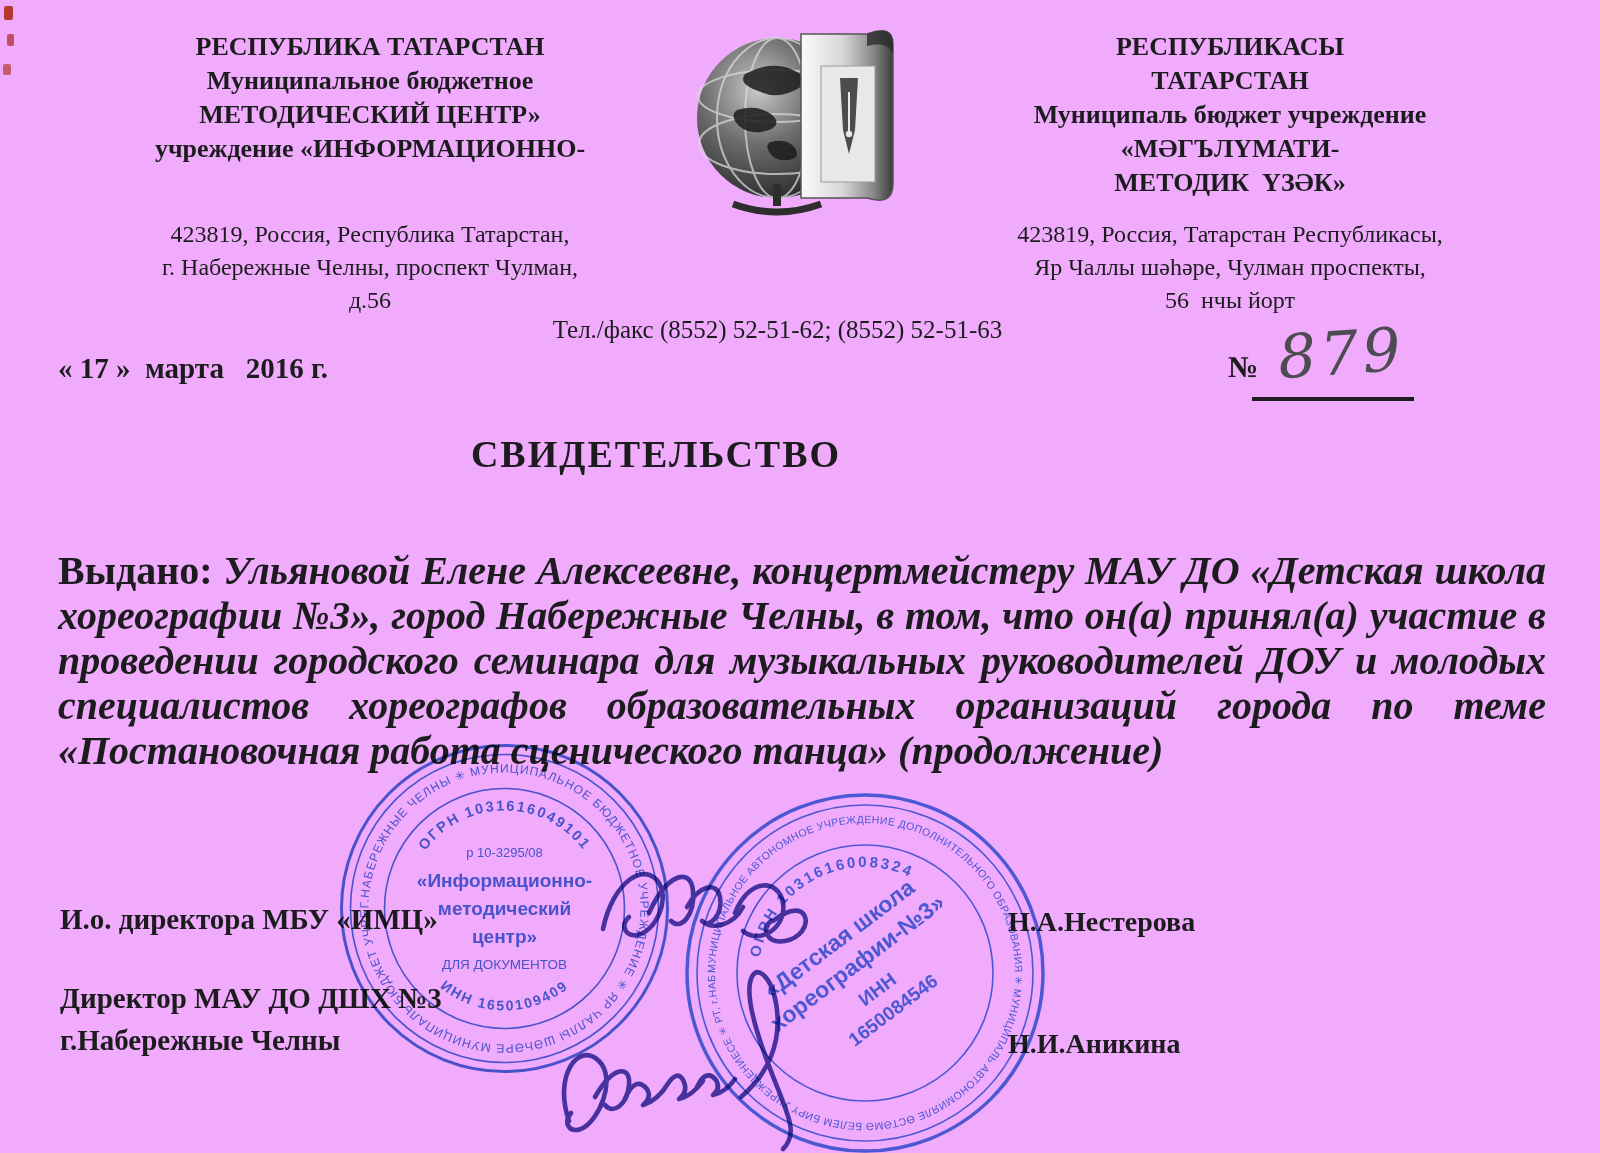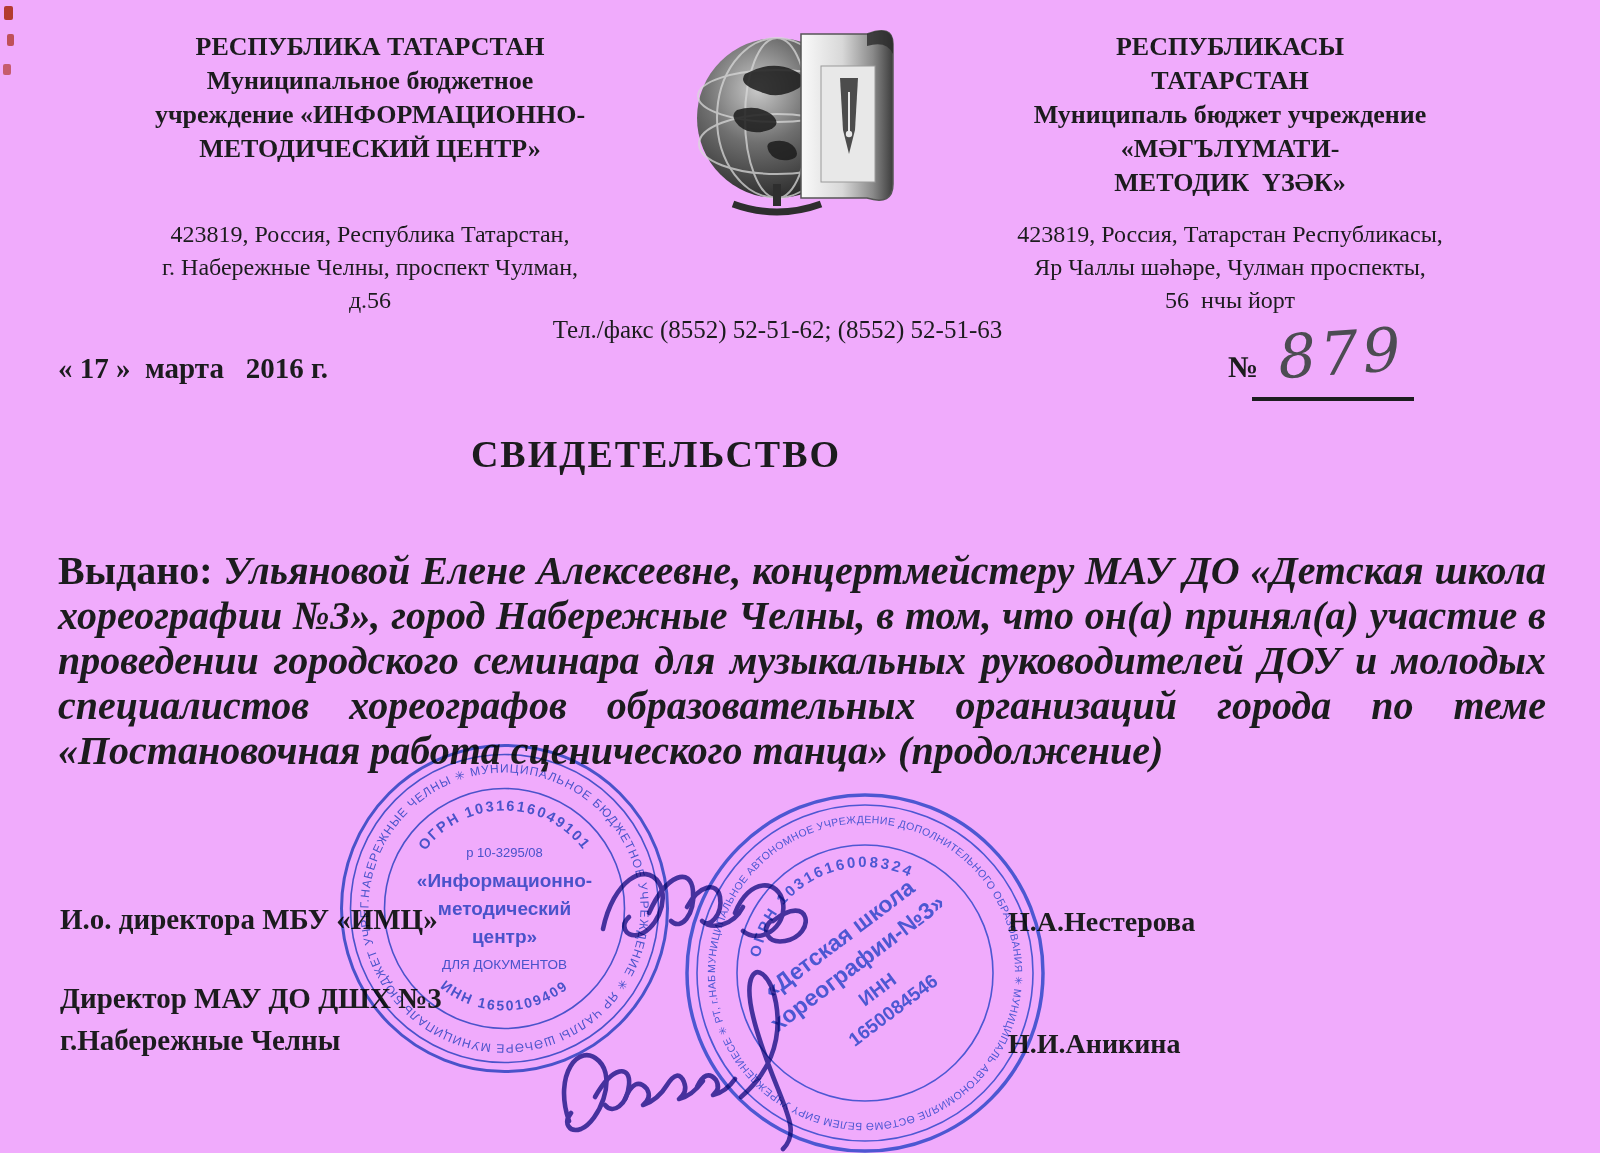--- a/index.html
+++ b/index.html
@@ -55,22 +55,22 @@
 
 <div class="page">
 
   <div class="abs speck" style="left:4px;top:6px;width:9px;height:14px;"></div>
   <div class="abs speck" style="left:7px;top:34px;width:7px;height:12px;opacity:.8;"></div>
   <div class="abs speck" style="left:3px;top:64px;width:8px;height:11px;opacity:.7;"></div>
 
   <div class="abs org org-ru center">
     <div>РЕСПУБЛИКА ТАТАРСТАН</div>
     <div>Муниципальное бюджетное</div>
+    <div>МЕТОДИЧЕСКИЙ ЦЕНТР»</div>
     <div>учреждение «ИНФОРМАЦИОННО-</div>
-    <div>МЕТОДИЧЕСКИЙ ЦЕНТР»</div>
   </div>
 
   <div class="abs logo">
     <svg width="215" height="202" viewBox="0 0 215 202">
       <defs>
         <radialGradient id="globeG" cx="38%" cy="32%" r="75%">
           <stop offset="0%" stop-color="#c9c9c9"></stop>
             <stop offset="45%" stop-color="#6f6f6f"></stop>
           <stop offset="100%" stop-color="#232323"></stop>
         </radialGradient>

